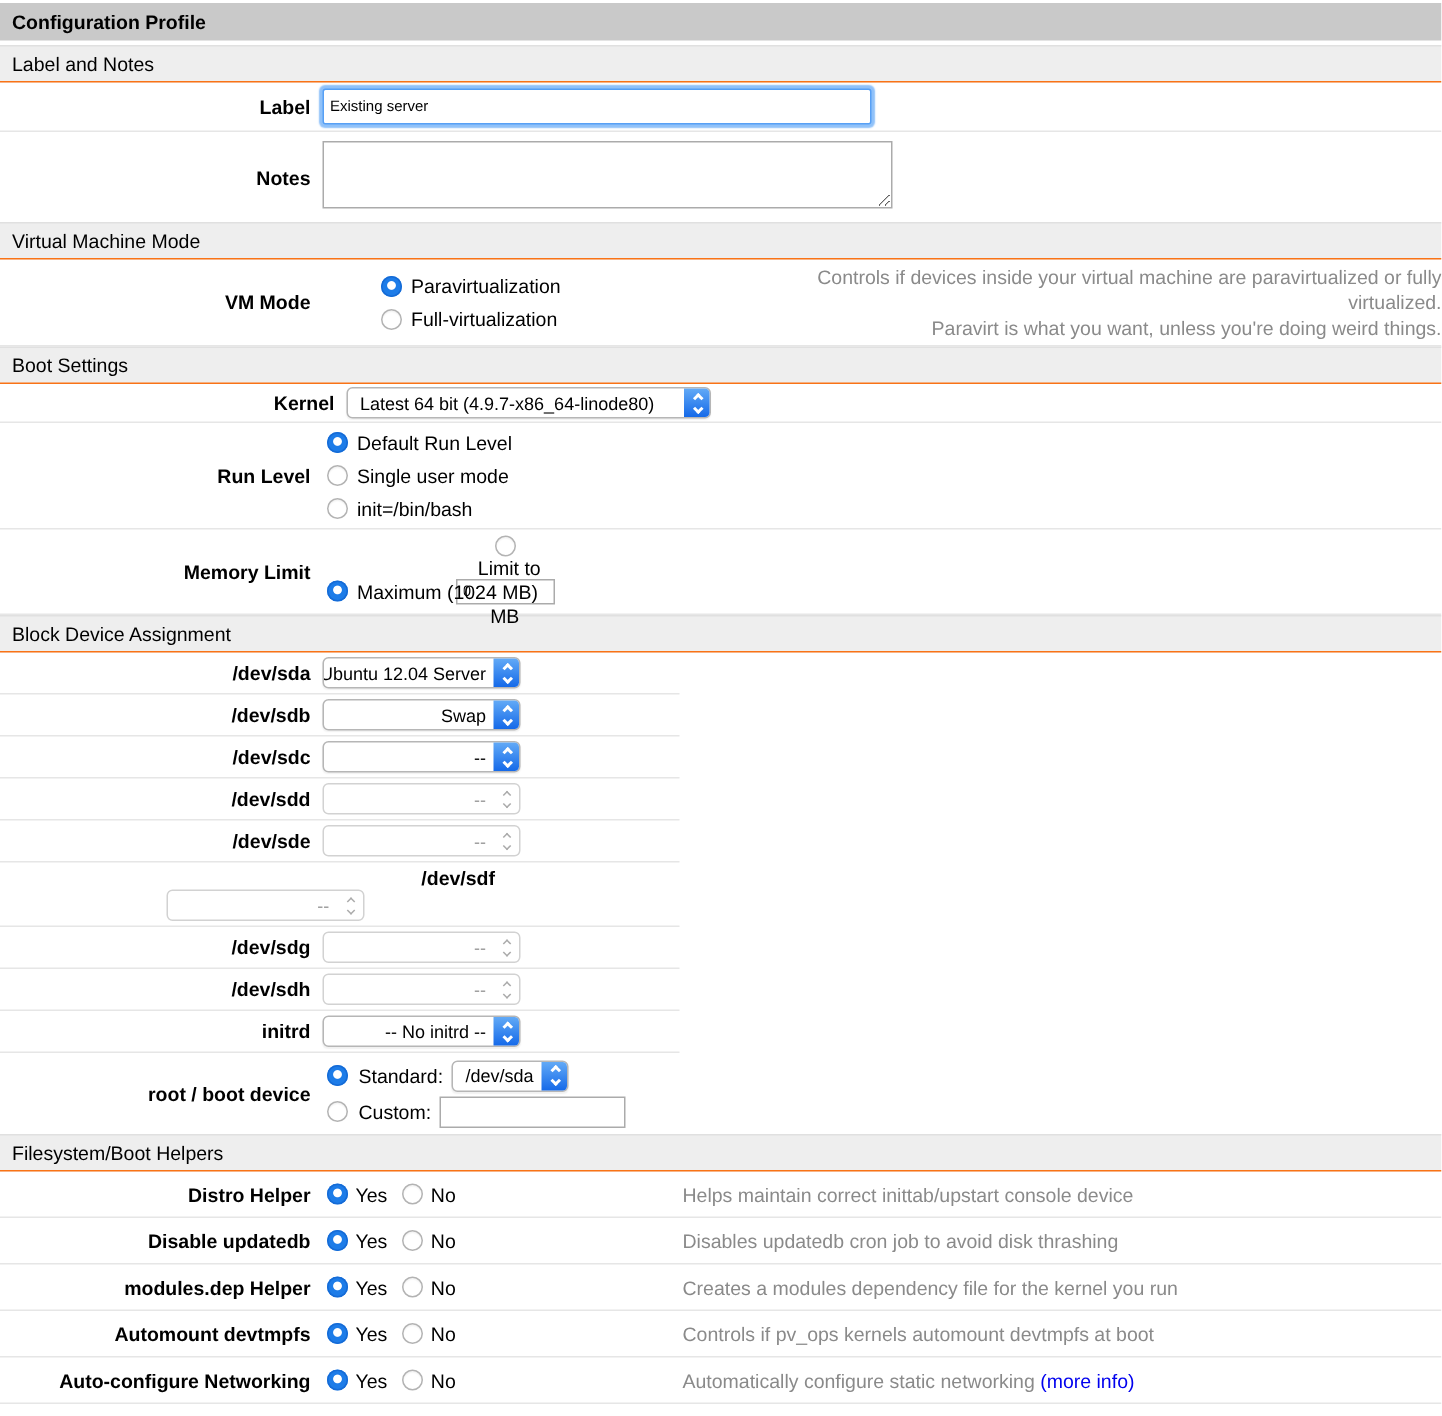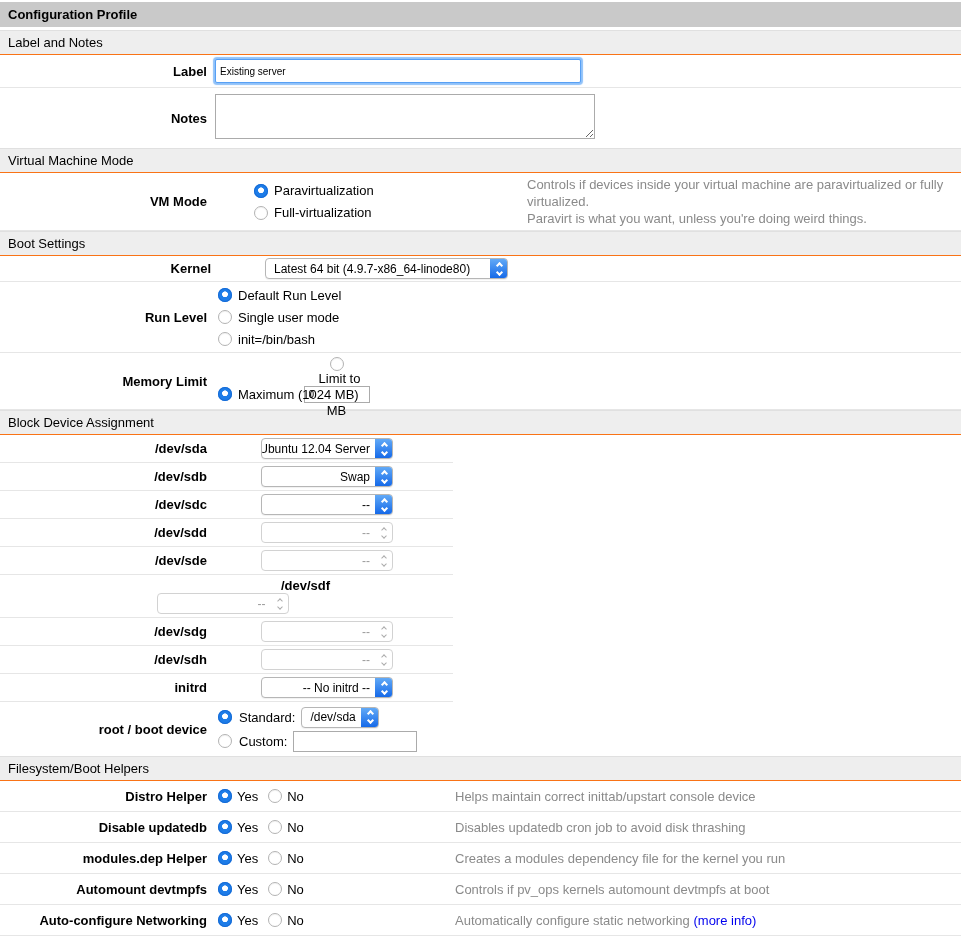--- a/index.html
+++ b/index.html
@@ -35,21 +35,21 @@
     padding: 4px 0;
   }
   .row.noborder { border-bottom: none; }
   .lbl {
     width: 207px;
     flex-shrink: 0;
     text-align: right;
     font-weight: bold;
   }
   .ctrl { margin-left: 8px; width: 240px; flex-shrink: 0; }
-  .help { color: #8a8a8a; line-height: 17px; }
+  .help { color: #8a8a8a; line-height: 17px; text-align: right; }
   .help a { color: #0000ee; text-decoration: none; }
 
   
   .narrow { width: 453px; }
 
   
   .optline { display: flex; align-items: center; height: 22px; padding-left: 3px; }
   .optline .optlabel { margin-left: 6px; }
   .radio {
     width: 14px; height: 14px;
@@ -72,21 +72,20 @@
     align-items: center;
     height: 21px;
     background: #fff;
     border: 1px solid #b6b6b6;
     border-radius: 4px;
     padding: 0 22px 0 8px;
     font-size: 12px;
     box-shadow: 0 1px 1px rgba(0,0,0,0.06);
     overflow: hidden;
     white-space: nowrap;
-    margin-left: 46px;
   }
   .stepper {
     position: absolute;
     top: -1px; right: -1px; bottom: -1px;
     width: 18px;
     border-radius: 0 4px 4px 0;
     background: linear-gradient(#66adf7, #1166e8);
     display: flex; flex-direction: column;
     align-items: center; justify-content: center;
   }
@@ -186,21 +185,21 @@
       </div>
     </div>
     <div class="help">
       <div>Controls if devices inside your virtual machine are paravirtualized or fully virtualized.</div>
       <div>Paravirt is what you want, unless you're doing weird things.</div>
     </div>
   </div>
 
   <div class="sectionbar">Boot Settings</div>
 
-  <div class="row" style="padding:2px 4px;">
+  <div class="row" style="padding:2px 16px;">
     <div class="lbl">Kernel</div>
     <div class="ctrl">
       <div class="sel w-kernel">
         <span>Latest 64 bit (4.9.7-x86_64-linode80)</span>
         <span class="stepper">
             <i class="cu"></i>
             <i class="cd"></i>
           </span>
       </div>
     </div>

